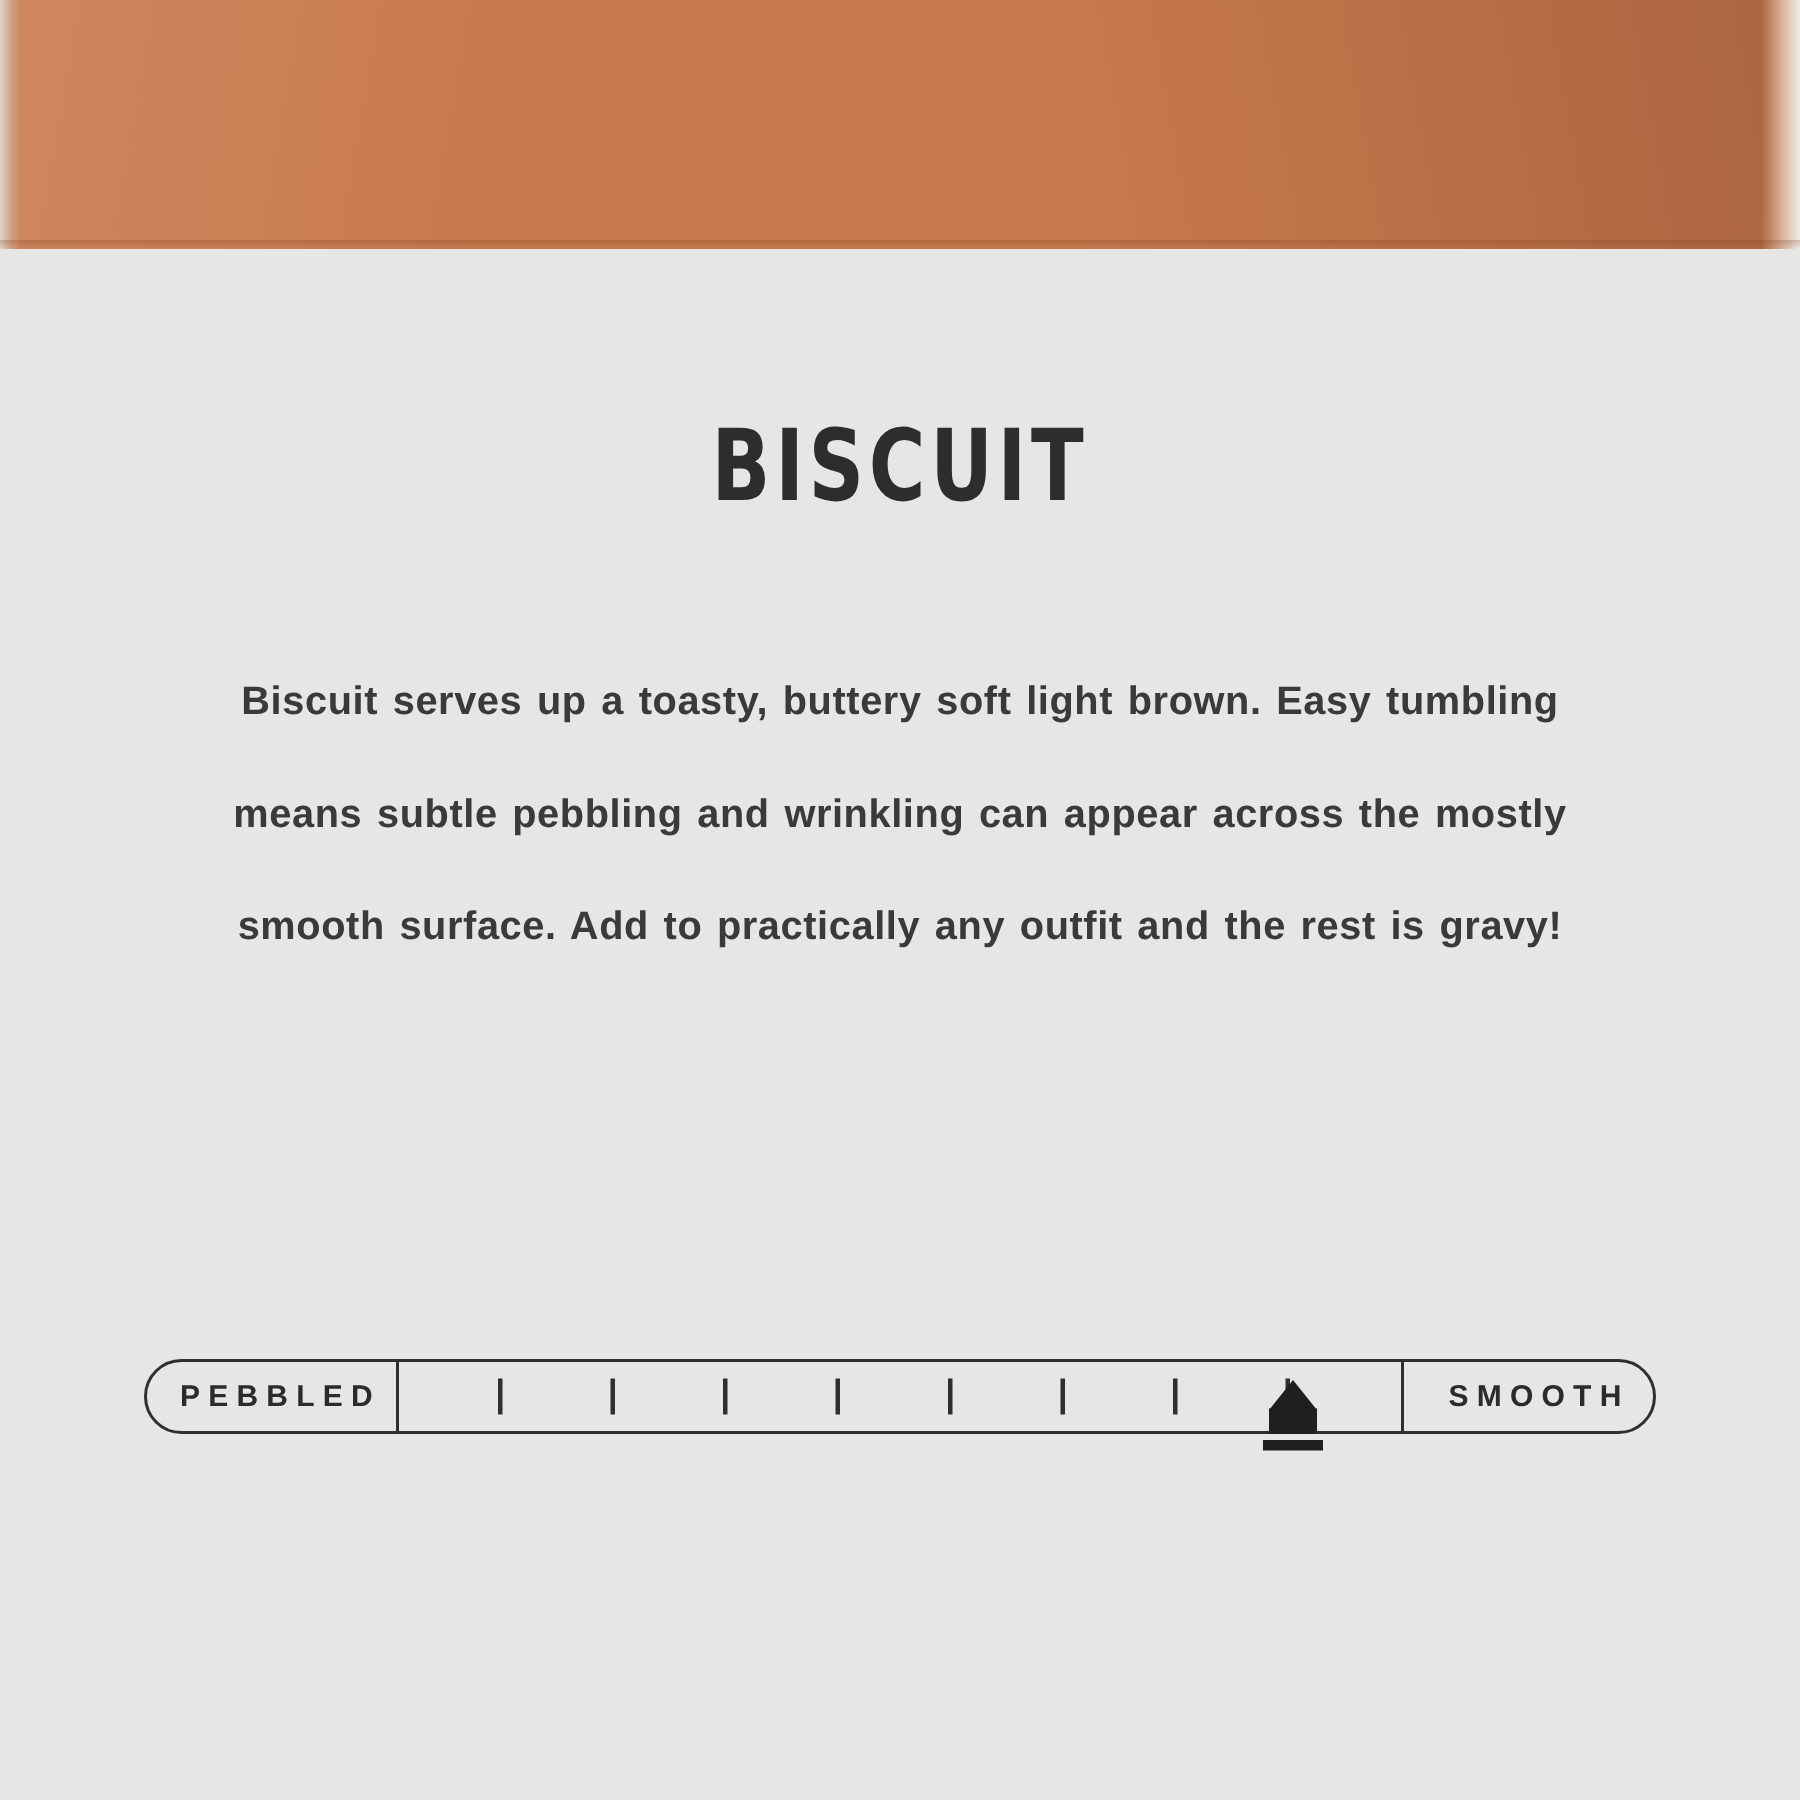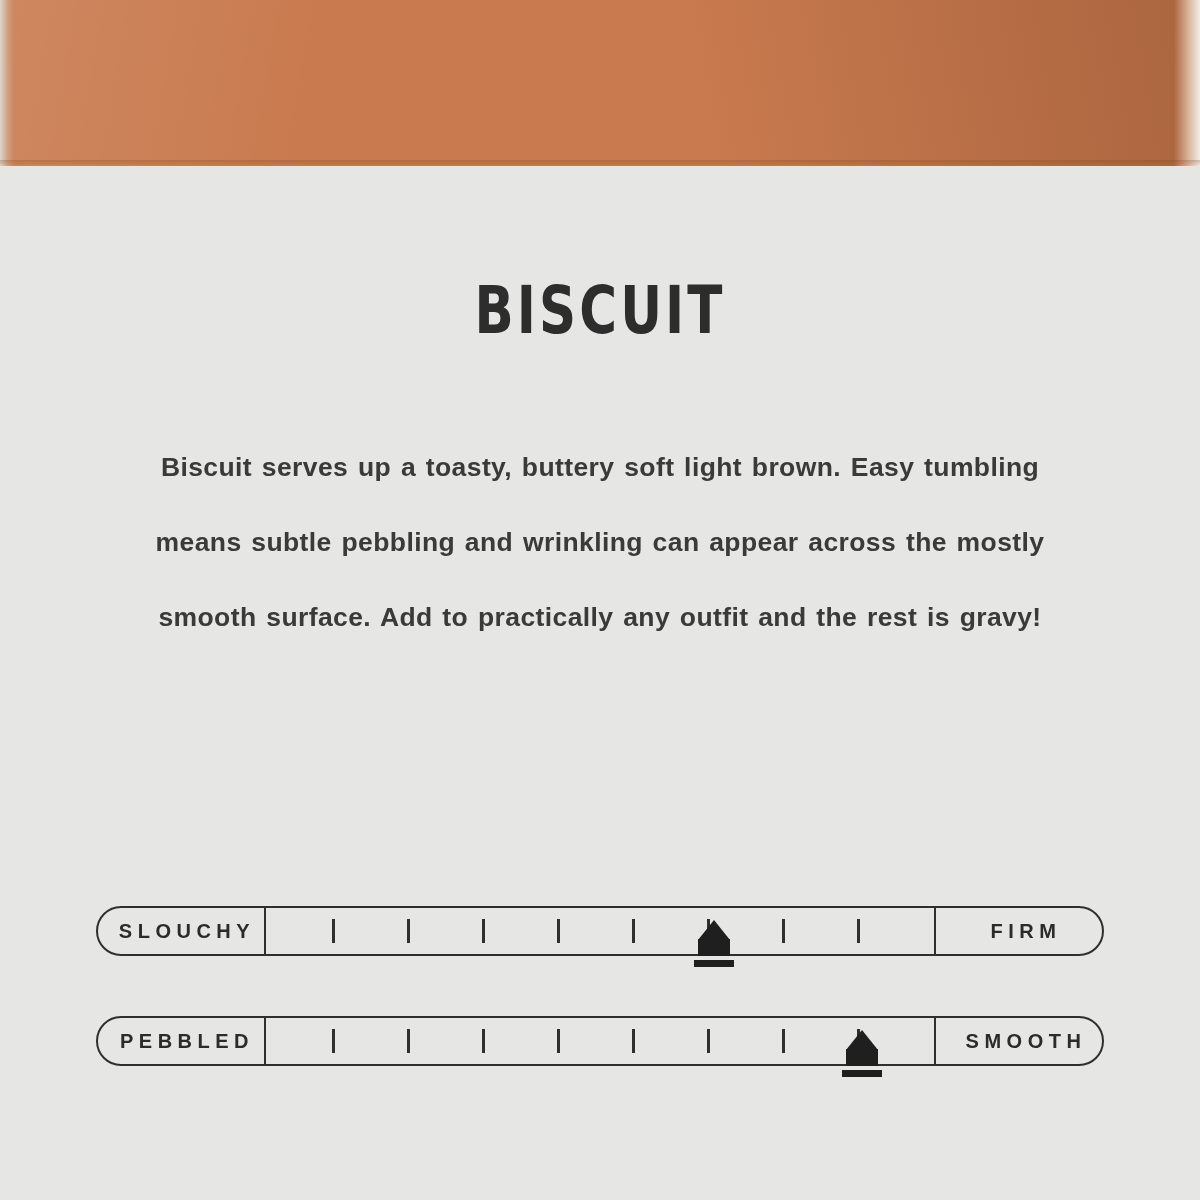--- a/index.html
+++ b/index.html
@@ -202,41 +202,20 @@
   <div class="hero-edge-right"></div>
   <div class="hero-shadow"></div>
 </div>
 
 <div class="title">BISCUIT</div>
 
 <div class="desc">Biscuit serves up a toasty, buttery soft light brown. Easy tumbling means subtle pebbling and wrinkling can appear across the mostly smooth surface. Add to practically any outfit and the rest is gravy!</div>
 
 <div class="sliders">
 
-  <div class="slider-row">
-    <div class="track"></div>
-    <div class="cap cap-left">SLOUCHY</div>
-    <div class="cap cap-right">FIRM</div>
-    <div class="ticks">
-      <div class="tick" style="left:66px"></div>
-      <div class="tick" style="left:141px"></div>
-      <div class="tick" style="left:216px"></div>
-      <div class="tick" style="left:291px"></div>
-      <div class="tick" style="left:366px"></div>
-      <div class="tick" style="left:441px"></div>
-      <div class="tick" style="left:516px"></div>
-      <div class="tick" style="left:591px"></div>
-    </div>
-    <div class="marker" style="left:618px">
-      <div class="head"></div>
-      <div class="body"></div>
-      <div class="gap"></div>
-      <div class="base"></div>
-    </div>
-  </div>
 
   <div class="slider-row">
     <div class="track"></div>
     <div class="cap cap-left">PEBBLED</div>
     <div class="cap cap-right">SMOOTH</div>
     <div class="ticks">
       <div class="tick" style="left:66px"></div>
       <div class="tick" style="left:141px"></div>
       <div class="tick" style="left:216px"></div>
       <div class="tick" style="left:291px"></div>

